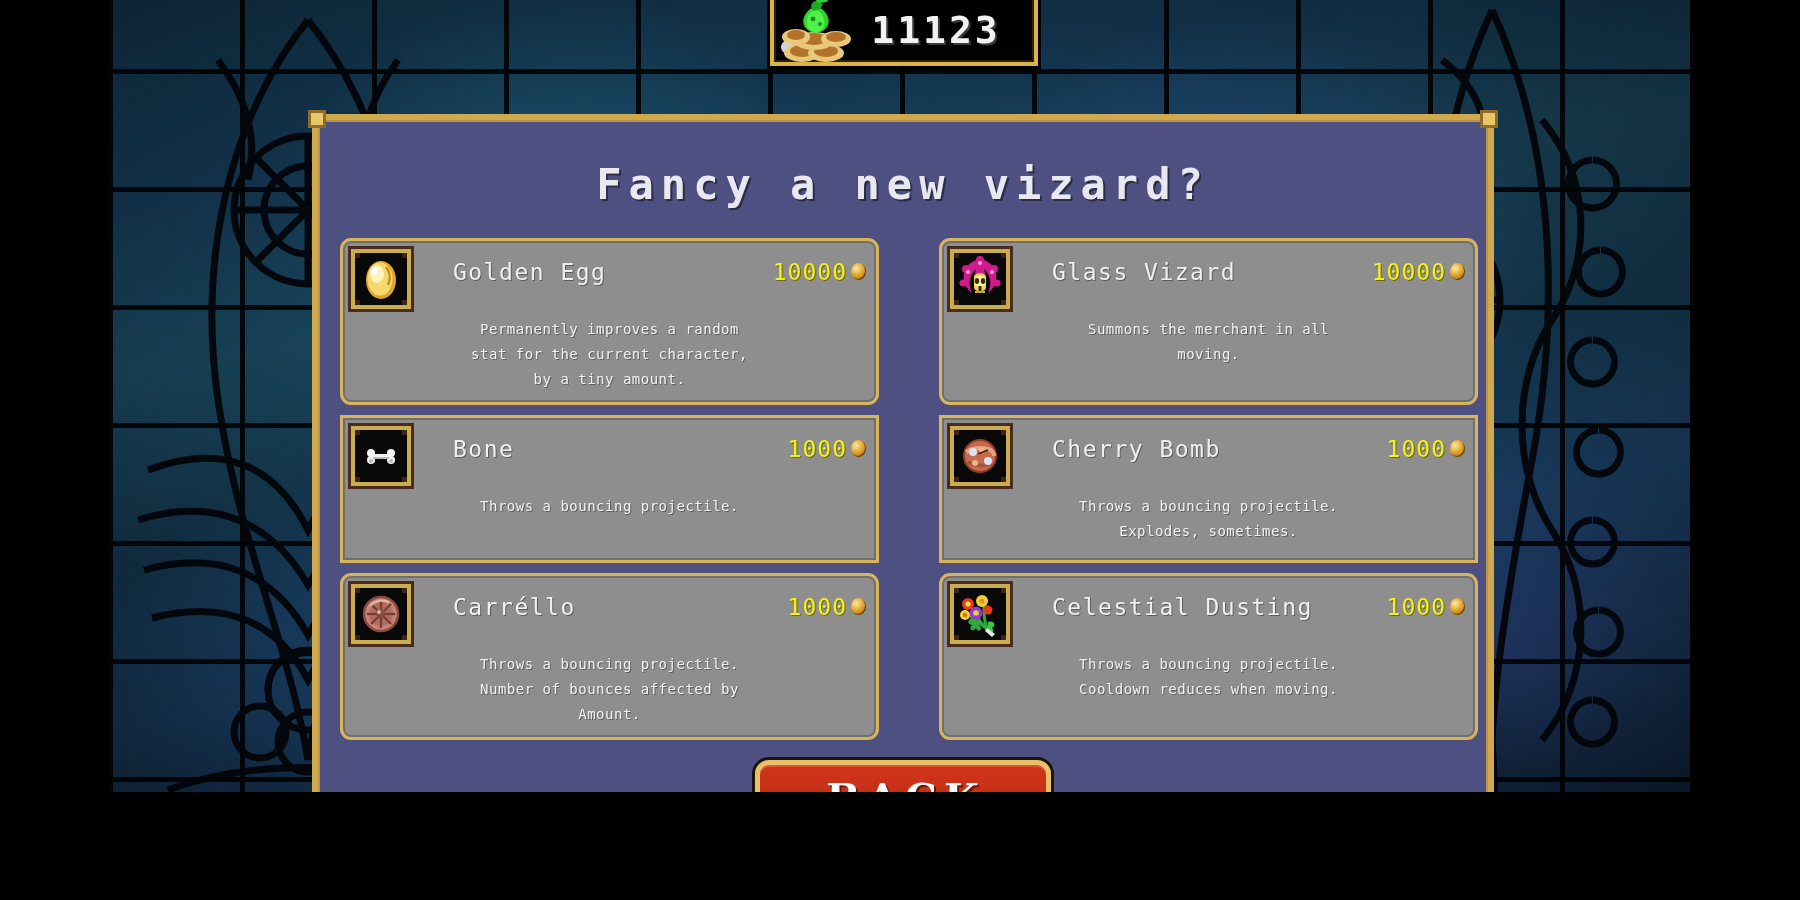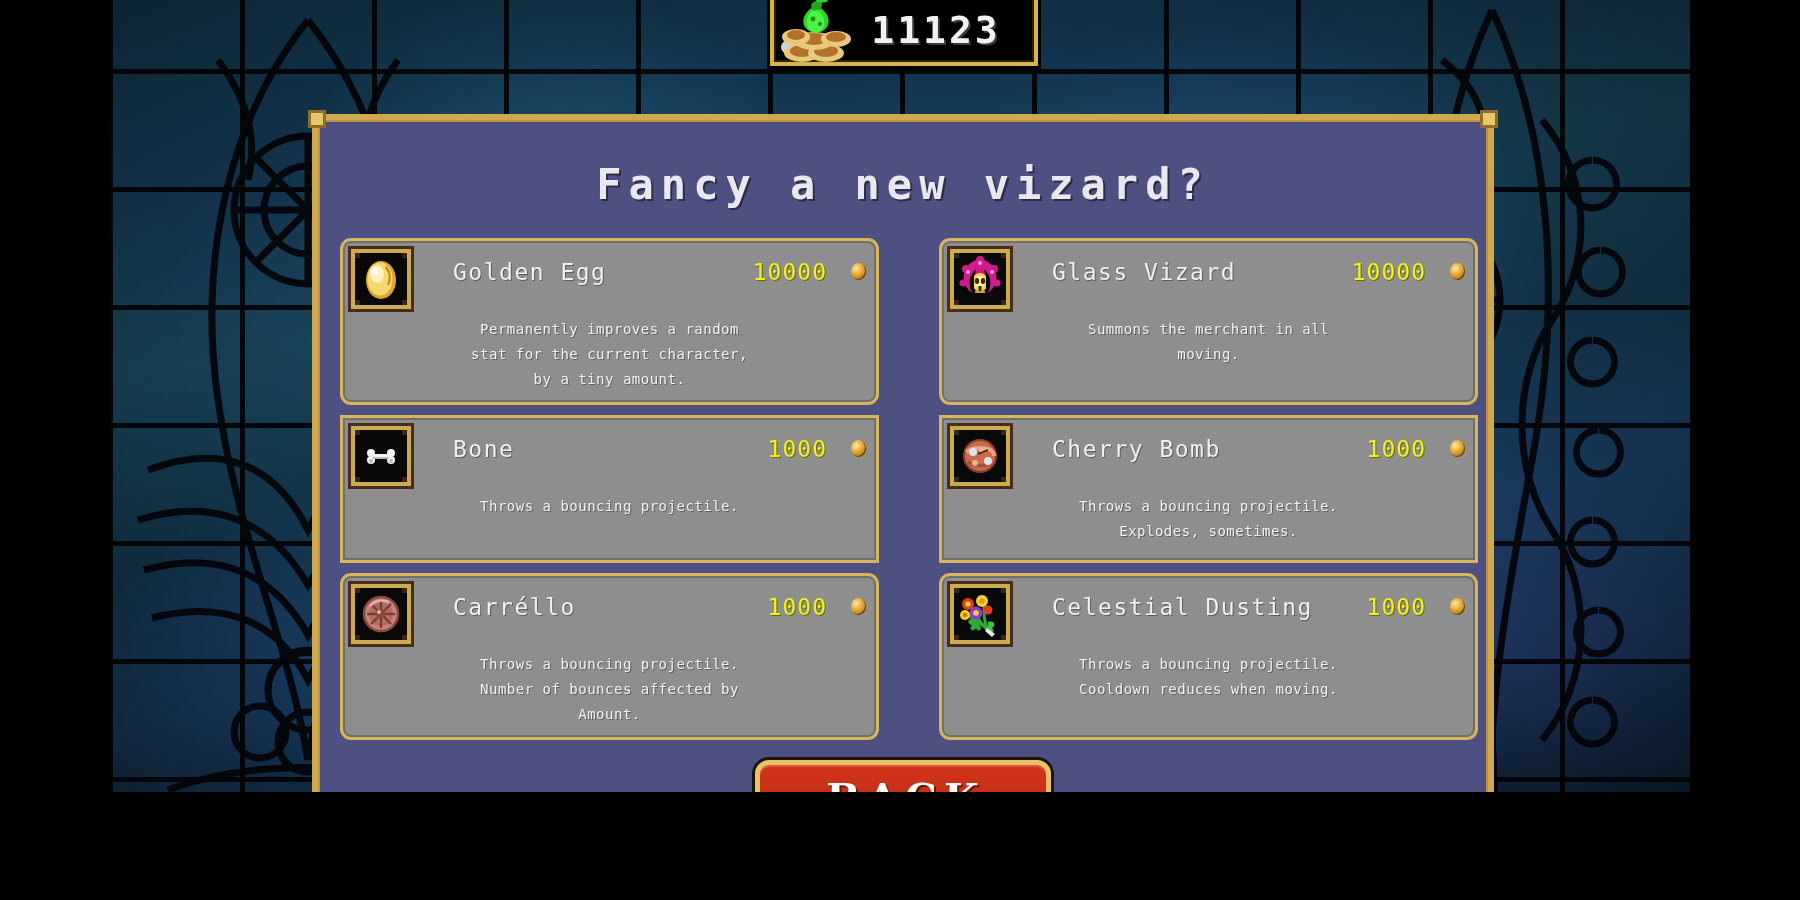--- a/index.html
+++ b/index.html
@@ -171,21 +171,21 @@
     padding: 10px 0 0 42px;
     text-shadow: 1px 1px 0 #5c5c5c;
     white-space: nowrap;
   }
   .card-price {
     color: #f5f11d;
     font-family: "DejaVu Sans Mono", monospace;
     font-size: 23px;
     letter-spacing: 1px;
     padding-top: 10px;
-    display: flex; align-items: flex-start; gap: 24px;
+    display: flex; align-items: flex-start; gap: 4px;
     text-shadow: 1px 1px 0 #6a6500;
     flex: none;
   }
   .coin-mini {
     width: 15px; height: 17px; margin-top: 4px;
     border-radius: 50%;
     background: radial-gradient(circle at 35% 32%, #ffe9a0 0%, #e2a52c 45%, #8c5c10 100%);
     box-shadow: inset -1px -1px 0 #6b4206;
     flex: none;
   }

